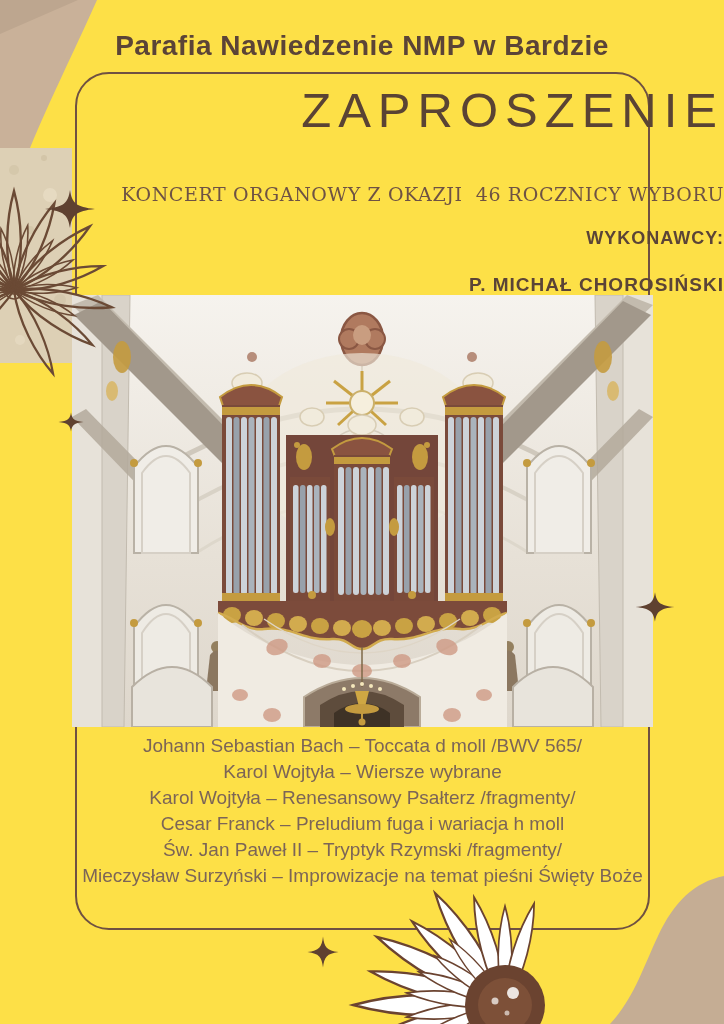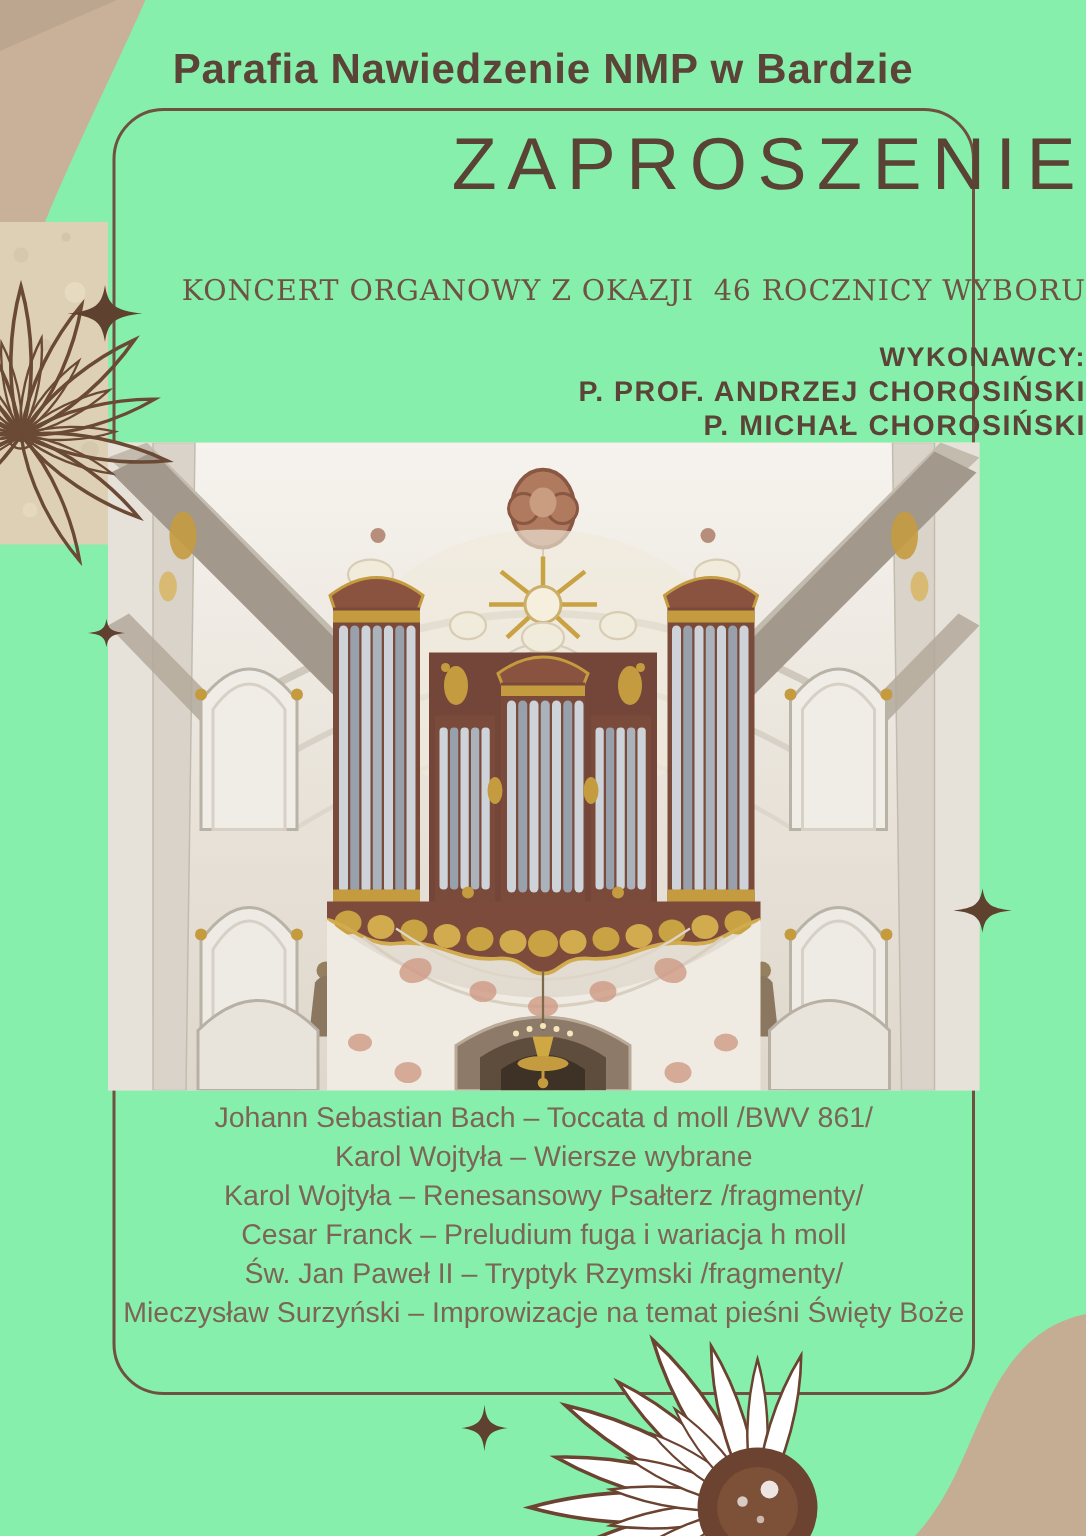--- a/index.html
+++ b/index.html
@@ -1,17 +1,17 @@
 <!DOCTYPE html>
 <html><head>
 <meta charset="utf-8">
 <style>
   html,body{margin:0;padding:0;}
   body{background:#ffffff;font-family:"Liberation Sans",sans-serif;}
-  .poster{position:relative;width:724px;height:1024px;background:#86efac;overflow:hidden;margin:0 auto;}
+  .poster{position:relative;width:724px;height:1024px;background:#fde047;overflow:hidden;margin:0 auto;}
   .layer{position:absolute;left:0;top:0;pointer-events:none;}
   .z0{z-index:0}.z6{z-index:6}
 
   .page-title{position:absolute;left:0;top:30px;width:724px;text-align:center;z-index:3;
     font-size:28px;font-weight:600;color:#5b4437;letter-spacing:.5px;}
 
   .card{position:absolute;left:75px;top:72px;width:575px;height:858px;z-index:2;
     border:2.5px solid #6f5142;border-radius:34px;box-sizing:border-box;background:transparent;}
 
   .txt{position:absolute;left:0;width:724px;text-align:right;z-index:3;}
@@ -48,21 +48,20 @@
     <path d="M724,876 C694,882 674,902 658,936 C642,970 634,998 610,1024 L724,1024 Z" fill="#c5ad94"></path>
   </svg>
 
   <div class="page-title">Parafia Nawiedzenie NMP w Bardzie</div>
 
   <div class="card"></div>
 
   <div class="txt heading">ZAPROSZENIE</div>
   <div class="txt occasion occ1">KONCERT ORGANOWY Z OKAZJI  46 ROCZNICY WYBORU</div>
   <div class="txt perf-label">WYKONAWCY:</div>
-  <div class="txt perf perf1">P. PROF. ANDRZEJ CHOROSIŃSKI</div>
   <div class="txt perf perf2">P. MICHAŁ CHOROSIŃSKI</div>
 
   <div class="photo" role="img" aria-label="Baroque church interior looking up at ornate gilded pipe organ loft with chandelier">
     <svg width="581" height="432" viewBox="0 0 581 432">
       <defs>
         <linearGradient id="vault" x1="0" y1="0" x2="0" y2="1">
           <stop offset="0" stop-color="#f6f3ee"></stop>
             <stop offset=".6" stop-color="#e7e1d7"></stop>
             <stop offset="1" stop-color="#ded7cc"></stop>
         </linearGradient>
@@ -230,21 +229,21 @@
         <circle cx="290" cy="389" r="2" fill="#f4e7bb"></circle>
           <circle cx="299" cy="391" r="2" fill="#f4e7bb"></circle>
         <circle cx="308" cy="394" r="2" fill="#f4e7bb"></circle>
         <line x1="290" y1="418" x2="290" y2="424" stroke="#c49b3f" stroke-width="2"></line>
         <circle cx="290" cy="427" r="3.5" fill="#c49b3f"></circle>
       </g>
     </svg>
   </div>
 
   <div class="program">
-    <div>Johann Sebastian Bach – Toccata d moll /BWV 861/</div>
+    <div>Johann Sebastian Bach – Toccata d moll /BWV 565/</div>
     <div>Karol Wojtyła – Wiersze wybrane</div>
     <div>Karol Wojtyła – Renesansowy Psałterz /fragmenty/</div>
     <div>Cesar Franck – Preludium fuga i wariacja h moll</div>
     <div>Św. Jan Paweł II – Tryptyk Rzymski /fragmenty/</div>
     <div>Mieczysław Surzyński – Improwizacje na temat pieśni Święty Boże</div>
   </div>
 
   <svg class="layer z6" width="724" height="1024" viewBox="0 0 724 1024">
     <defs>
       <path id="sparkle" d="M0,-19 C2,-6 6,-2 25,0 C6,2 2,6 0,19 C-2,6 -6,2 -25,0 C-6,-2 -2,-6 0,-19 Z"></path>

